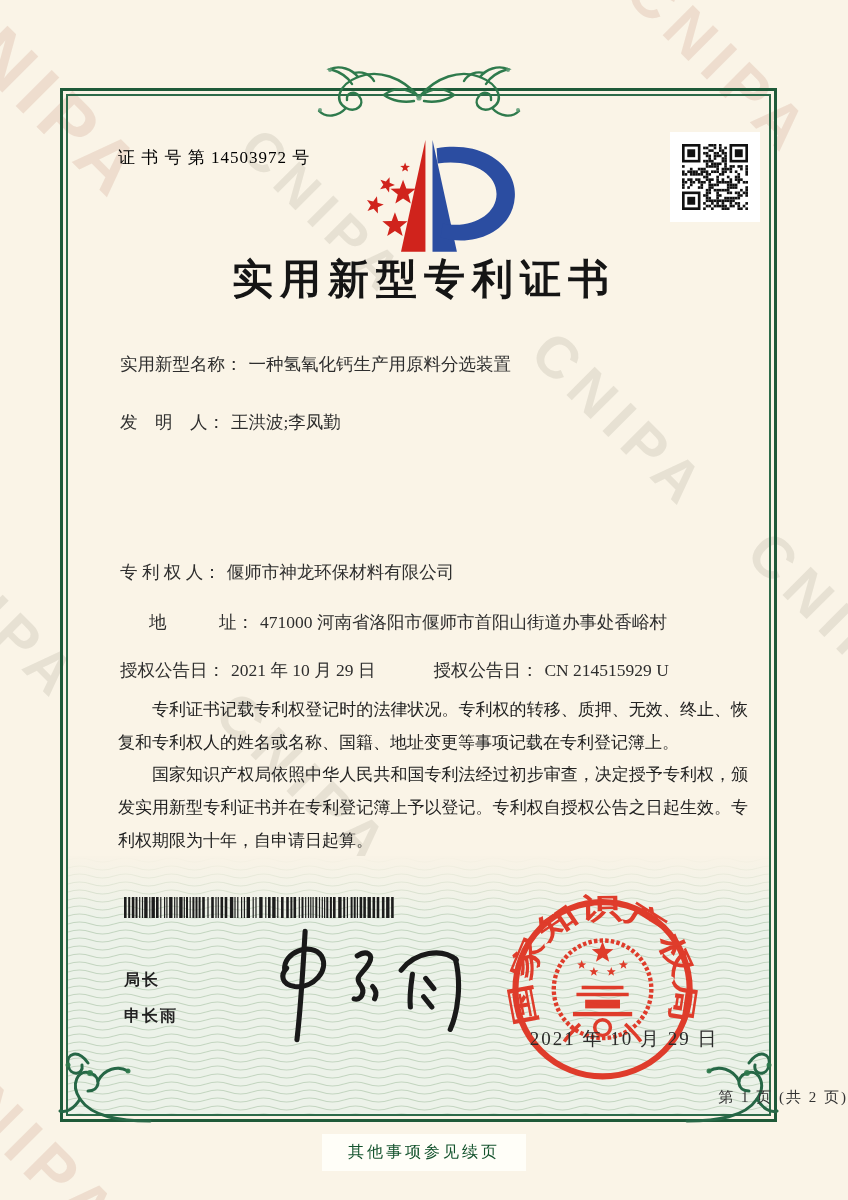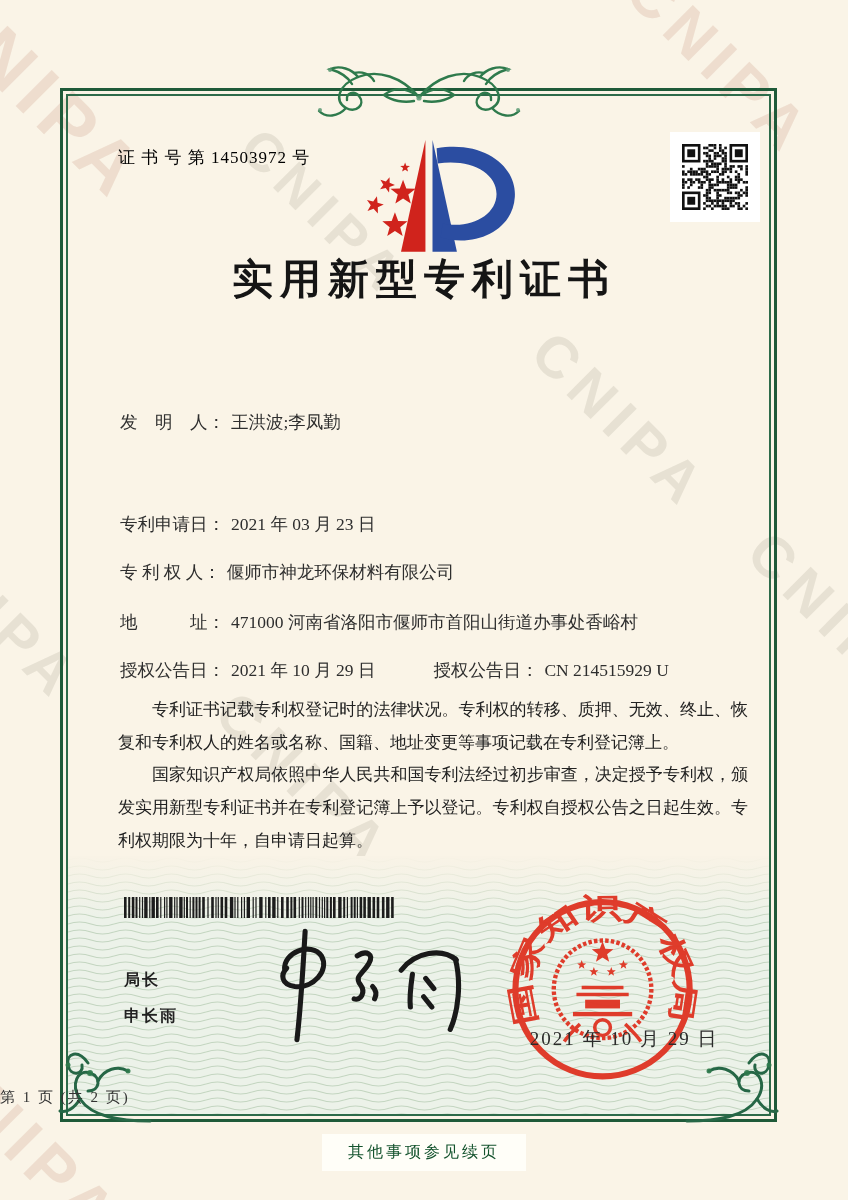--- a/index.html
+++ b/index.html
@@ -42,34 +42,34 @@
   .qr-box{position:absolute; z-index:4; left:670px; top:132px; width:90px; height:90px; background:#fff;
           display:flex; align-items:center; justify-content:center;}
   .title{
     position:absolute; z-index:4; left:0; top:252px; width:100%; text-align:center;
     font-size:41px; font-weight:700; letter-spacing:7px; color:#151515;
   }
   
   .field{position:absolute; z-index:4; left:120px; font-size:17.5px; color:#2e2e2e; white-space:nowrap;}
   .field .fvalue{margin-left:6px;}
   .f1{top:352px;} .f2{top:410px;} .f3{top:466px;} .f4{top:512px;}
-  .f5{top:560px;} .f6{top:610px;} .f7{top:658px;}
+  .f5{top:560px;} .f6{top:610px;margin-left:29px;} .f7{top:658px;}
   .f7 .pair2{margin-left:58px;}
   
   .paras{position:absolute; z-index:4; left:118px; top:694px; width:630px;}
   .paras p{margin:0; font-size:17px; line-height:1.92; text-indent:2em; text-align:justify; color:#222;}
   
   .barcode{position:absolute; z-index:4; left:124px; top:897px;}
   .signer{position:absolute; z-index:4; left:124px; font-size:16px; color:#222; letter-spacing:2px;font-weight:bold;}
   .signer.t{top:970px;} .signer.n{top:1006px;}
   .signature{position:absolute; z-index:5; left:252px; top:925px;}
   .seal{position:absolute; z-index:4; left:505px; top:893px; opacity:.96;}
   .seal-date{position:absolute; z-index:5; left:526px; top:1026px; width:196px; text-align:center;
              font-size:19px; letter-spacing:2px; color:#2b2b2b;}
-  .page-num{position:absolute; z-index:4; left:0; top:1088px; width:100%; text-align:left; font-size:15px; color:#333; letter-spacing:2px;}
+  .page-num{position:absolute; z-index:4; left:0; top:1088px; width:100%; text-align:right; font-size:15px; color:#333; letter-spacing:2px;}
   .cont-note{
     position:absolute; z-index:4; left:50%; top:1134px; transform:translateX(-50%);
     background:#fffef8; padding:8px 26px; font-size:16px; letter-spacing:3px; color:#14532d;
   }
 </style>
 </head>
 <body>
 
 <div id="page">
 
@@ -397,25 +397,25 @@
         <rect x="50.160000000000004" y="2.64" width="13.200000000000001" height="13.200000000000001" fill="#fff"></rect>
         <rect x="52.800000000000004" y="5.28" width="7.92" height="7.92" fill="#111"></rect>
         <rect x="0" y="47.52" width="18.48" height="18.48" fill="#111"></rect>
         <rect x="2.64" y="50.160000000000004" width="13.200000000000001" height="13.200000000000001" fill="#fff"></rect>
         <rect x="5.28" y="52.800000000000004" width="7.92" height="7.92" fill="#111"></rect>
       </svg>
   </div>
 
   <div class="title">实用新型专利证书</div>
 
+  <div class="field f1">
+    <span class="flabel">实用新型名称：</span><span class="fvalue">一种氢氧化钙生产用原料分选装置</span>
+  </div>
   <div class="field f2">
     <span class="flabel">发　明　人：</span><span class="fvalue">王洪波;李凤勤</span>
-  </div>
-  <div class="field f4">
-    <span class="flabel">专利申请日：</span><span class="fvalue">2021 年 03 月 23 日</span>
   </div>
   <div class="field f5">
     <span class="flabel">专 利 权 人：</span><span class="fvalue">偃师市神龙环保材料有限公司</span>
   </div>
   <div class="field f6">
     <span class="flabel">地　　　址：</span><span class="fvalue">471000 河南省洛阳市偃师市首阳山街道办事处香峪村</span>
   </div>
   <div class="field f7">
     <span class="flabel">授权公告日：</span><span class="fvalue">2021 年 10 月 29 日</span><span class="pair2"><span class="flabel">授权公告日：</span><span class="fvalue">CN 214515929 U</span></span>
   </div>

